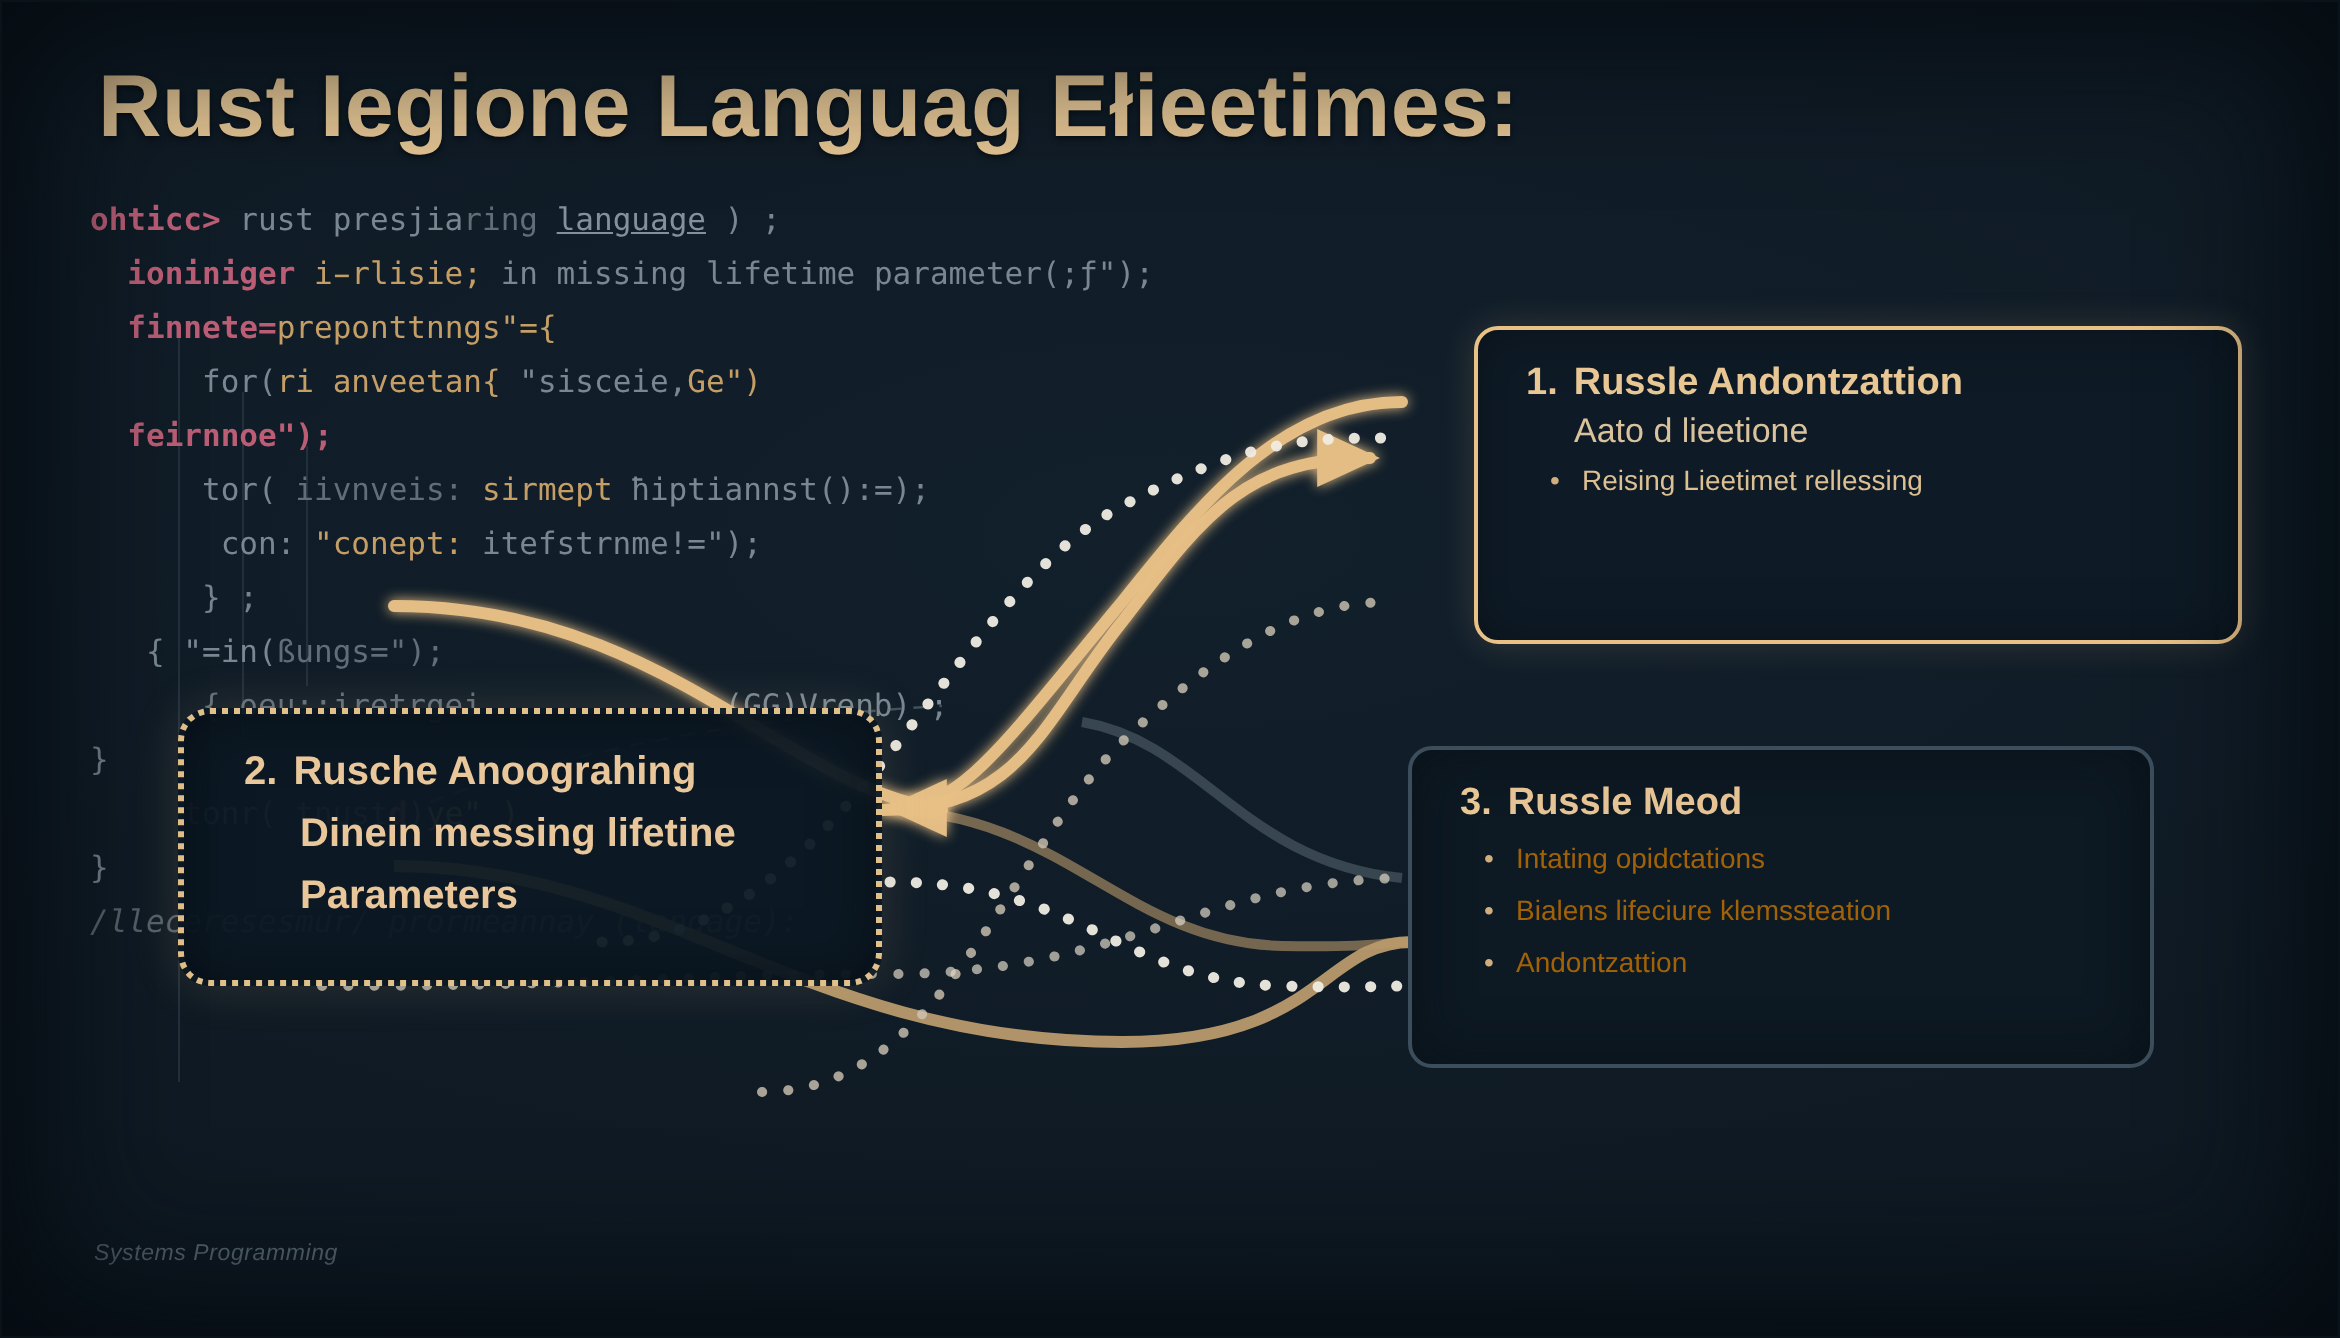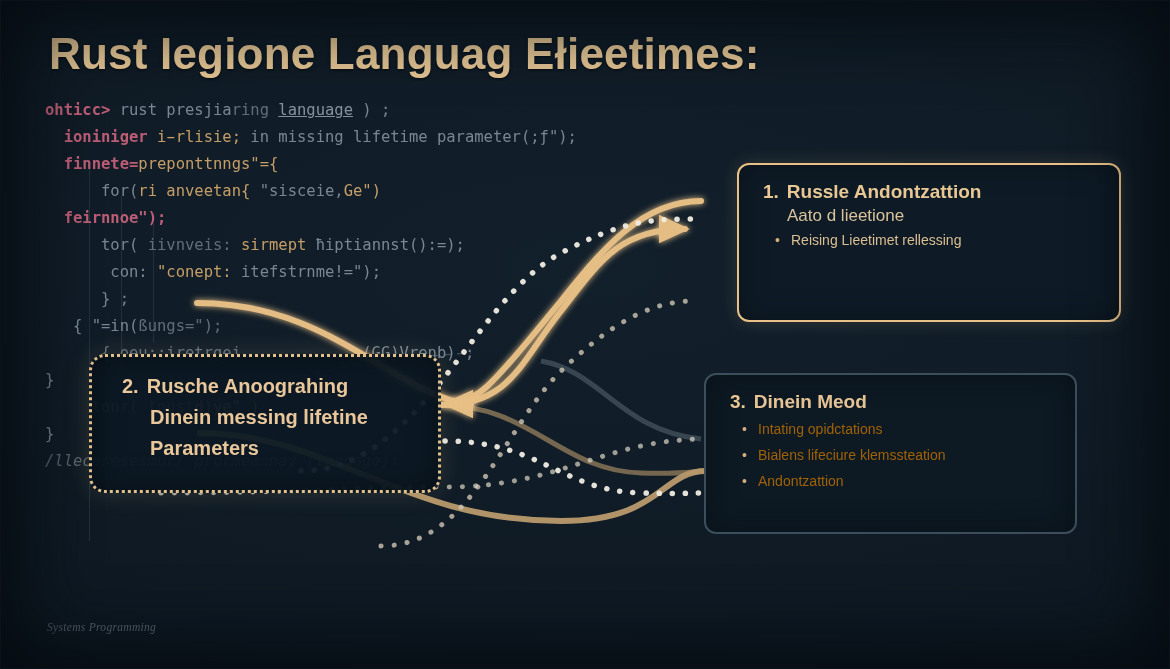--- a/index.html
+++ b/index.html
@@ -77,21 +77,20 @@
   
   #footer {
     position: absolute;
     left: 46px;
     top: 620px;
     font-size: 11.5px;
     font-style: italic;
     color: #5d6a74;
     letter-spacing: 0.3px;
     z-index: 20;
-    font-family: Liberation Serif, serif;
   }
 
   
   #wires {
     position: absolute;
     inset: 0;
     z-index: 8;
     pointer-events: none;
   }
 
@@ -235,21 +234,21 @@
   <div id="box2" class="box">
     <div class="b2-line">
       <span class="num">2.</span><span>Rusche Anoograhing</span>
     </div>
     <div class="b2-line indent">Dinein messing lifetine</div>
     <div class="b2-line indent">Parameters</div>
   </div>
 
   <div id="box3" class="box">
     <div class="b-title">
-      <span class="num">3.</span><span>Dinein Meod</span>
+      <span class="num">3.</span><span>Russle Meod</span>
     </div>
     <div class="b-item">Intating opidctations</div>
     <div class="b-item">Bialens lifeciure klemssteation</div>
     <div class="b-item">Andontzattion</div>
   </div>
 
   <div id="footer">Systems Programming</div>
 
   <div id="vignette"></div>
 </div>

